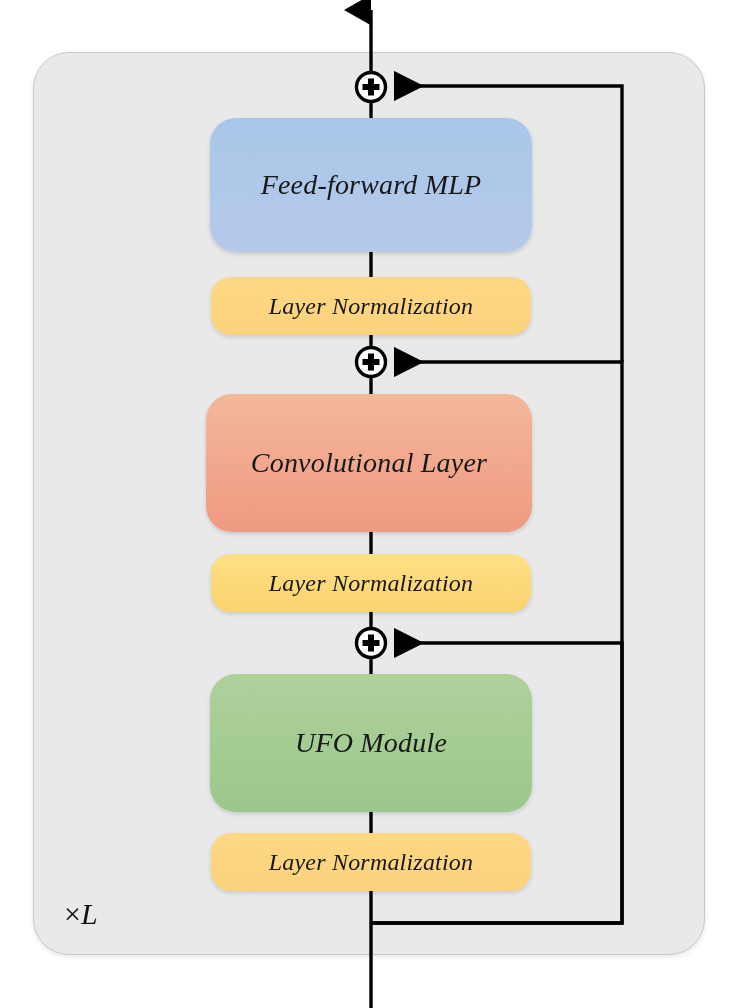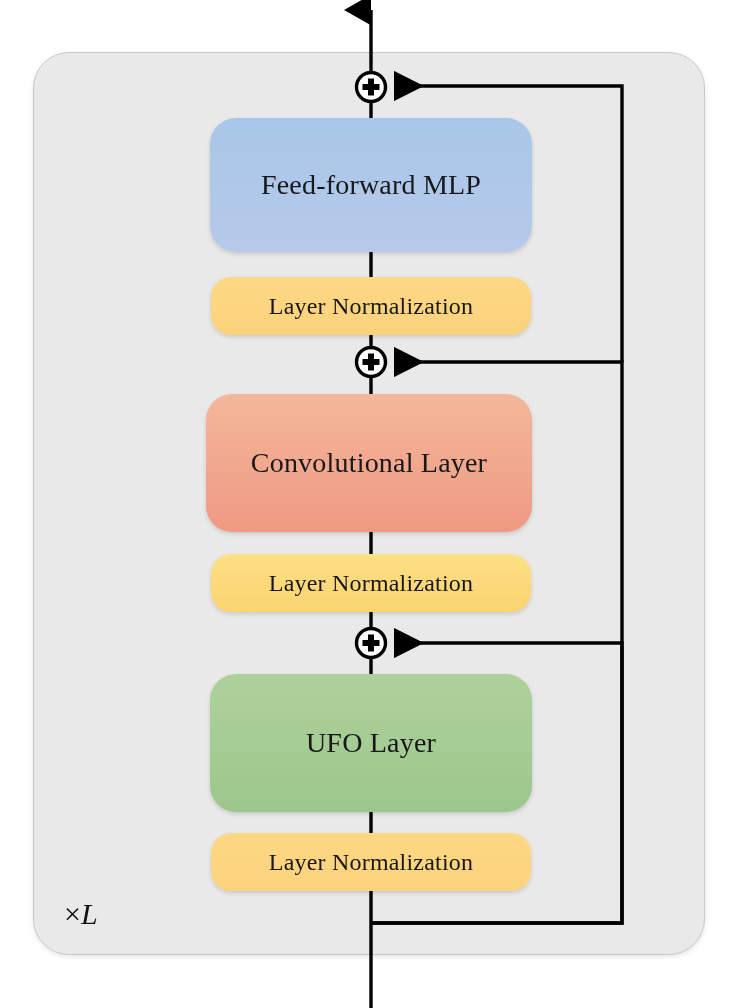--- a/index.html
+++ b/index.html
@@ -45,20 +45,21 @@
     position: absolute;
     box-sizing: border-box;
     display: flex;
     align-items: center;
     justify-content: center;
     text-align: right;
     color: #18181b;
     letter-spacing: 0.2px;
     border-radius: 22px;
     box-shadow: 0 2px 4px rgba(0,0,0,0.14);
+    font-style: italic;
   }
 
   .block.big {
     font-size: 28px;
     border-radius: 26px;
   }
   .block.norm {
     font-size: 24px;
     border-radius: 20px;
   }
@@ -144,21 +145,21 @@
   </svg>
 
   <div class="block big" id="blk-mlp" style="background: linear-gradient(rgb(168, 199, 232) 0%, rgb(182, 201, 234) 100%);">Feed-forward MLP</div>
 
   <div class="block norm" id="blk-ln3" style="background: linear-gradient(rgb(253, 216, 132) 0%, rgb(252, 210, 124) 100%);">Layer Normalization</div>
 
   <div class="block big" id="blk-conv" style="background: linear-gradient(rgb(243, 183, 154) 0%, rgb(239, 154, 130) 100%);">Convolutional Layer</div>
 
   <div class="block norm" id="blk-ln2" style="background: linear-gradient(rgb(253, 224, 133) 0%, rgb(251, 211, 111) 100%);">Layer Normalization</div>
 
-  <div class="block big" id="blk-ufo" style="background: linear-gradient(rgb(174, 209, 155) 0%, rgb(156, 199, 140) 100%);">UFO Layer</div>
+  <div class="block big" id="blk-ufo" style="background: linear-gradient(rgb(174, 209, 155) 0%, rgb(156, 199, 140) 100%);">UFO Module</div>
 
   <div class="block norm" id="blk-ln1" style="background: linear-gradient(rgb(253, 216, 132) 0%, rgb(252, 210, 124) 100%);">Layer Normalization</div>
 
   <div class="repeat-label">
     <span class="mult">×</span><span class="ell">L</span>
   </div>
 
 </div>
 
 </body></html>

